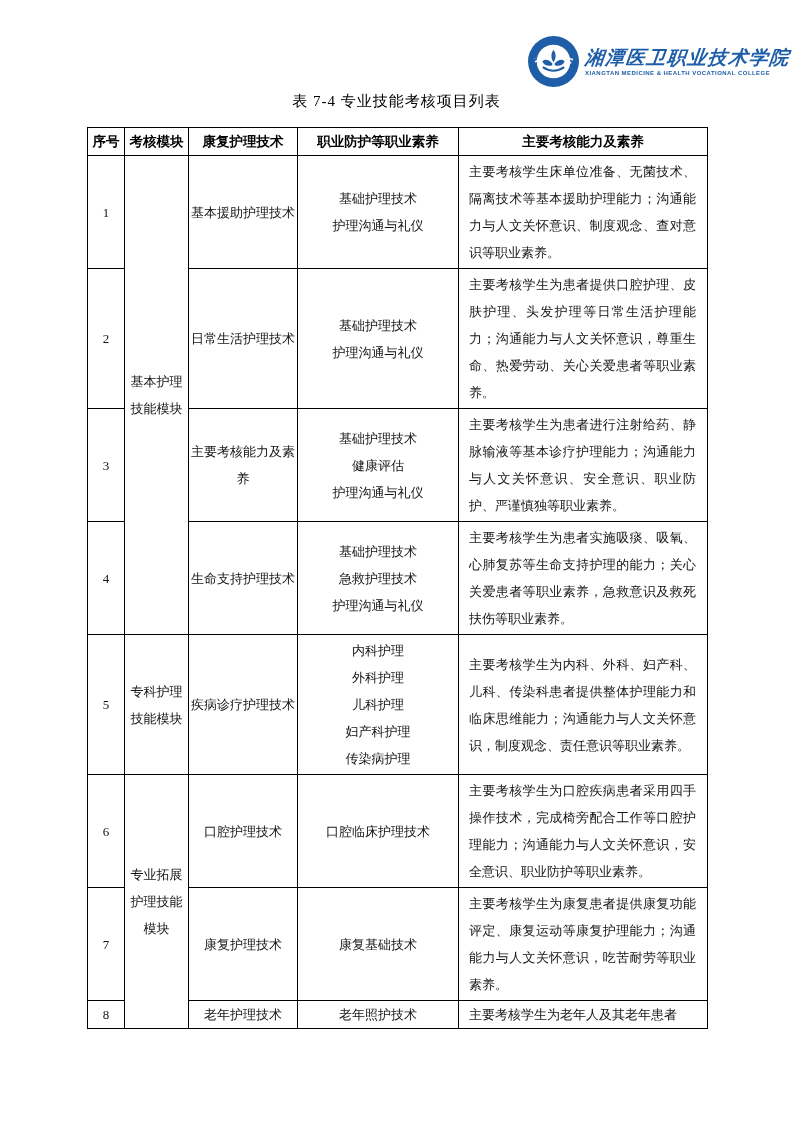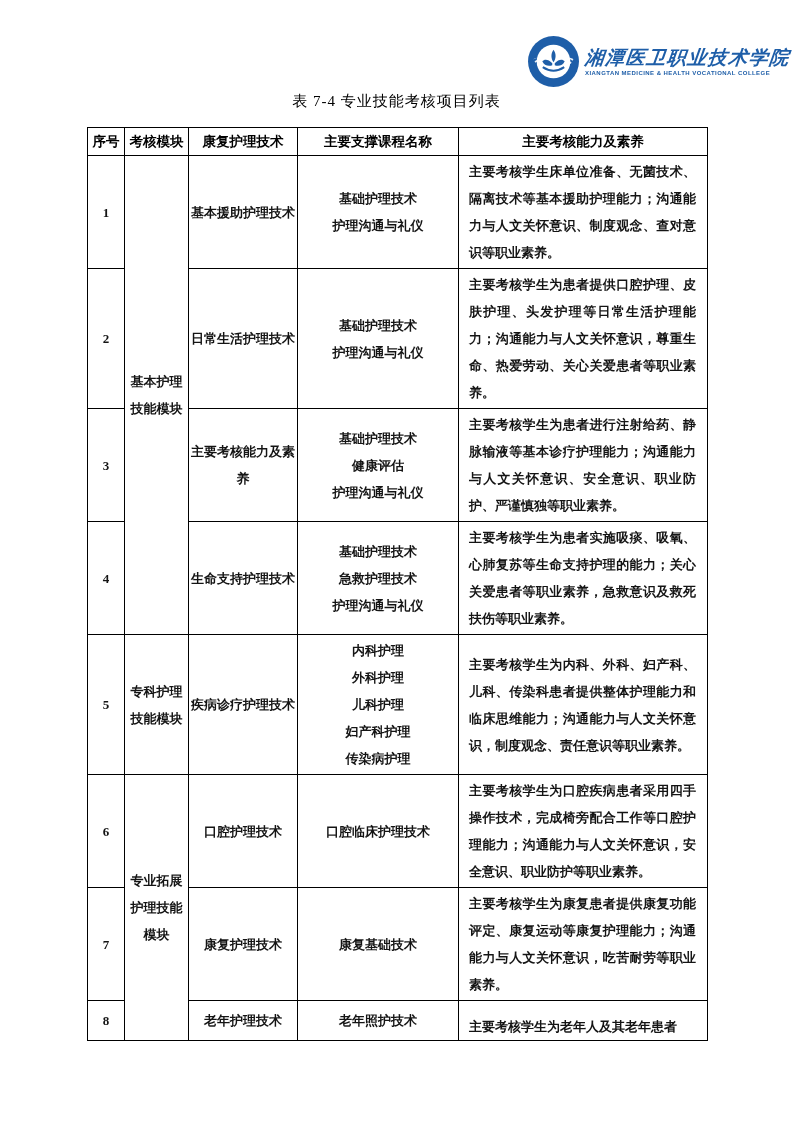--- a/index.html
+++ b/index.html
@@ -31,37 +31,37 @@
     position:absolute; left:87px; top:127px; width:620px;
     border-collapse:collapse; table-layout:fixed;
   }
   .skills th, .skills td { border:1px solid #000; overflow:hidden; }
   .skills th {
     font-size:13.5px; font-weight:bold; text-align:center;
     padding:0; color:#000;
   }
   .skills td {
     font-size:13px; text-align:center; vertical-align:middle;
-    line-height:27px; padding:0 2px; color:#141414;font-weight:bold;
+    line-height:27px; padding:0 2px; color:#141414;
   }
   tr.hdr  { height:28px;margin-left:11px; }
   tr.r1 { height:108px; }
   tr.r2 { height:135px; }
   tr.r3 { height:110px; }
   tr.r4 { height:110px; }
   tr.r5 { height:140px; }
   tr.r6 { height:110px; }
   tr.r7 { height:107px; }
   tr.r8 { height:28px; }
   td.module, td.courses { white-space:pre-line; }
   td.ability {
     text-align:justify; text-justify:inter-ideograph;
     padding:2px 11px 2px 10px; line-height:27px;
   }
-  tr.r8 td.ability { padding-top:12px; padding-bottom:0; }
+  tr.r8 td.ability { padding-top:0; padding-bottom:0; }
   
   .page-number {
     position:absolute; top:1027px; left:0; width:793px; text-align:center;
     font-size:13px; color:#141414;
   }
 </style>
 </head>
 <body>
 
 <div class="page">
@@ -90,21 +90,21 @@
       <col style="width:64px">
       <col style="width:109px">
       <col style="width:161px">
       <col style="width:249px">
     </colgroup>
     <thead>
       <tr class="hdr">
         <th>序号</th>
         <th>考核模块</th>
         <th>康复护理技术</th>
-        <th>主要支撑课程名称</th>
+        <th>职业防护等职业素养</th>
         <th>主要考核能力及素养</th>
       </tr>
     </thead>
     <tbody>
       <tr class="r1">
         <td class="no">1</td>
         <td class="module" rowspan="4">基本护理
 技能模块</td>
         <td class="project">基本援助护理技术</td>
         <td class="courses">基础护理技术

